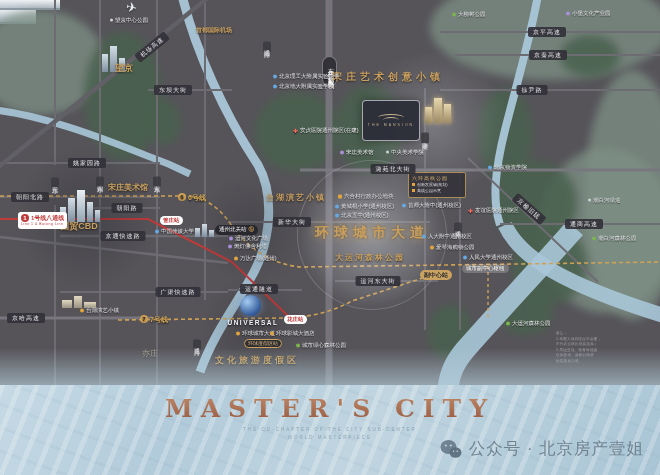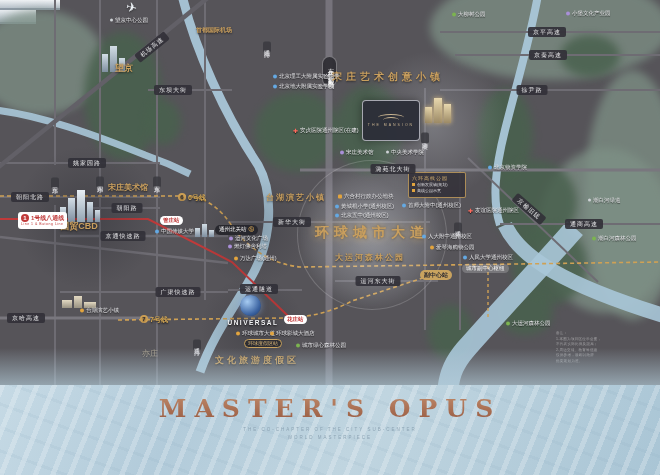--- a/index.html
+++ b/index.html
@@ -436,16 +436,27 @@
       <div>备注：</div>
       <div>1.本图为项目区位示意图，</div>
       <div>不代表实际比例及距离；</div>
       <div>2.周边交通、教育等信息</div>
       <div>仅供参考，最终以政府</div>
       <div>批复规划为准。</div>
     </div>
 
   <div class="fade"></div>
   <div class="footer"></div>
-  <div class="ftitle">MASTER'S OPUS</div>
+  <div class="ftitle">MASTER'S CITY</div>
   <div class="fsub" style="top:427px;">THE CO-CHAPTER OF THE CITY SUB-CENTER</div>
   <div class="fsub" style="top:435px;">WORLD MASTERPIECE</div>
+  <div class="wm">
+    <svg width="22" height="20" viewBox="0 0 22 20">
+      <ellipse cx="8.5" cy="8" rx="8" ry="7" fill="#66798a" opacity="0.9"></ellipse>
+      <circle cx="5.8" cy="6.5" r="1" fill="#c6d6e0"></circle>
+        <circle cx="10.8" cy="6.5" r="1" fill="#c6d6e0"></circle>
+      <ellipse cx="15.5" cy="13.5" rx="6" ry="5.2" fill="#5d707f" opacity="0.95"></ellipse>
+      <circle cx="13.6" cy="12.3" r="0.8" fill="#c6d6e0"></circle>
+        <circle cx="17.3" cy="12.3" r="0.8" fill="#c6d6e0"></circle>
+    </svg>
+    <span>公众号 · 北京房产壹姐</span>
+  </div>
 </div>
 
 </body></html>

